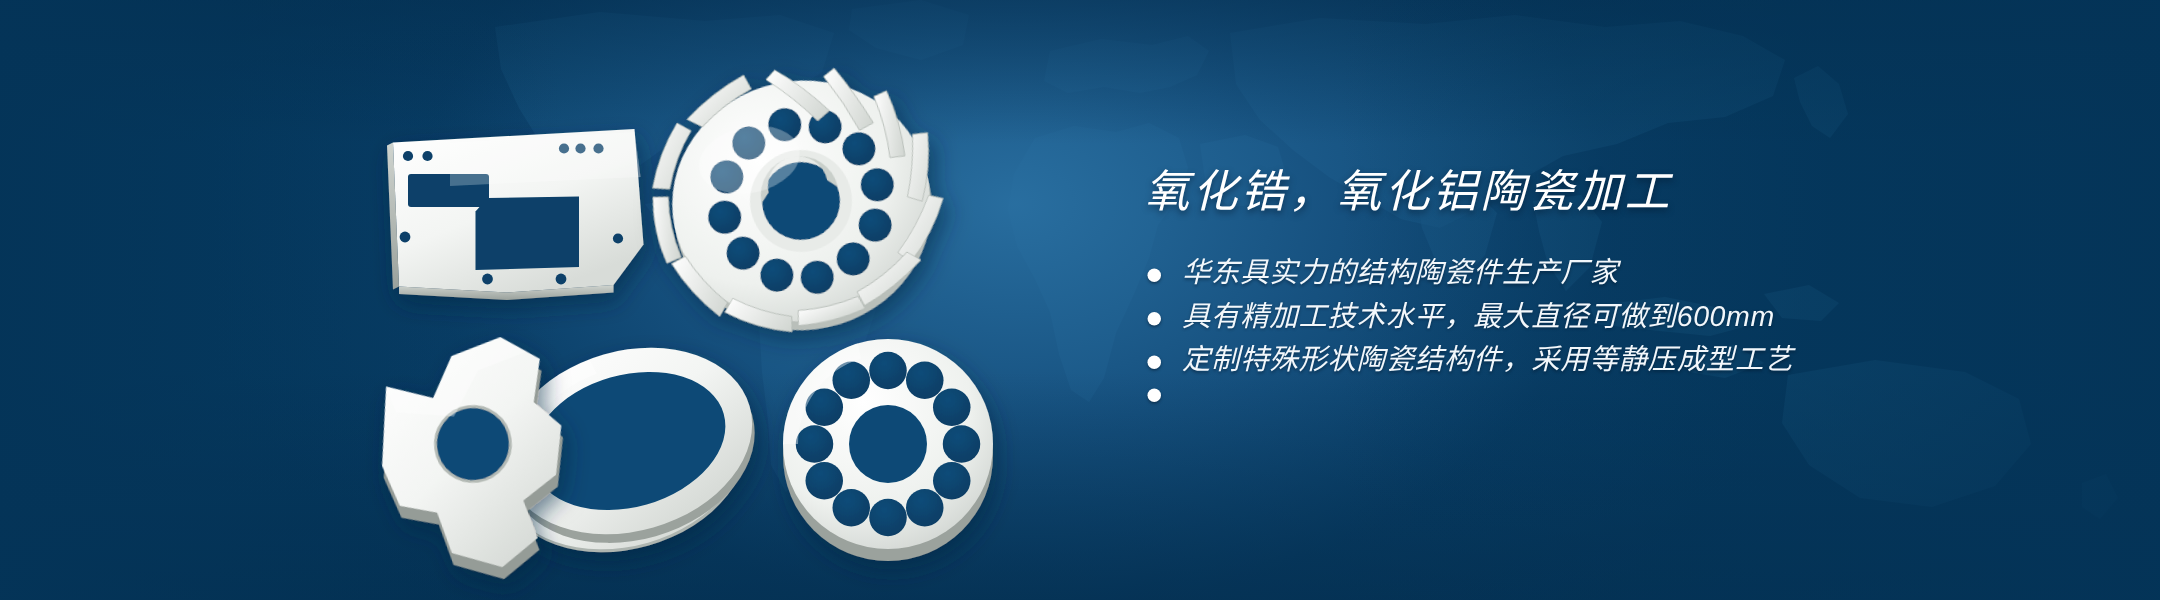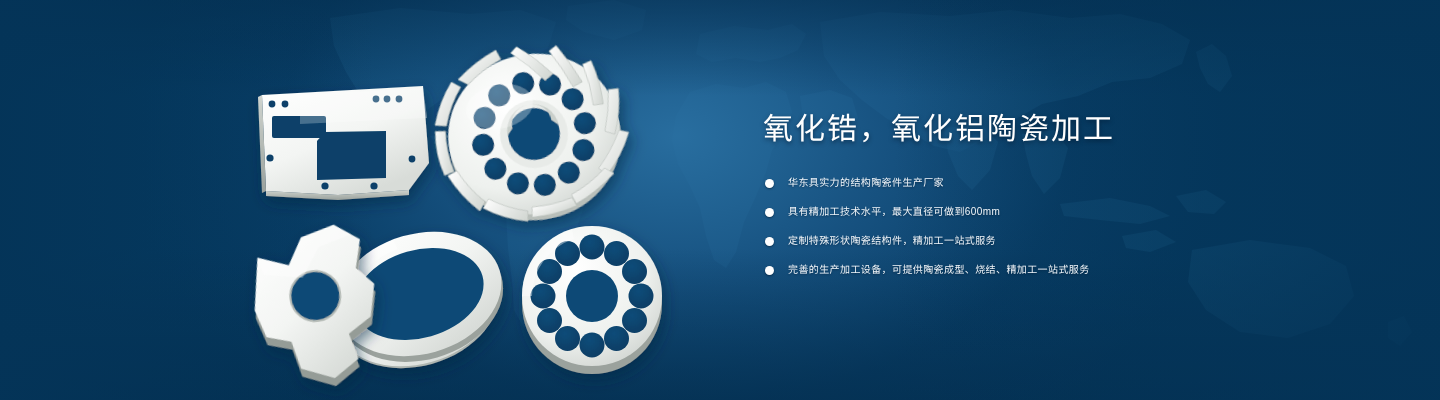--- a/index.html
+++ b/index.html
@@ -11,20 +11,21 @@
   body {
     font-family: "Liberation Sans", "DejaVu Sans", sans-serif;
   }
 
   .banner {
     position: relative;
     width: 1440px;
     height: 400px;
     overflow: hidden;
     background: #064572;
+    font-style: italic;
   }
 
   
   .bg-base {
     position: absolute;
     inset: 0;
     background: #05395f;
   }
   .bg-glow {
     position: absolute;
@@ -103,21 +104,21 @@
   .bullet-dot {
     flex: 0 0 auto;
     width: 9px;
     height: 9px;
     border-radius: 50%;
     background: #ffffff;
     margin-right: 14px;
     box-shadow: 0 1px 2px rgba(0,15,32,0.5);
   }
   .bullet-text {
-    font-size: 10px;
+    font-size: 19px;
     line-height: 22px;
     color: #f2f7fb;
     letter-spacing: 0.4px;
     text-shadow: 0 1px 2px rgba(0,18,36,0.45);
     white-space: nowrap;
   }
 </style>
 </head>
 <body>
 
@@ -325,22 +326,21 @@
       <li class="bullet">
         <span class="bullet-dot"></span>
         <span class="bullet-text">华东具实力的结构陶瓷件生产厂家</span>
       </li>
       <li class="bullet">
         <span class="bullet-dot"></span>
         <span class="bullet-text">具有精加工技术水平，最大直径可做到600mm</span>
       </li>
       <li class="bullet">
         <span class="bullet-dot"></span>
-        <span class="bullet-text">定制特殊形状陶瓷结构件，精加工一站式服务</span>
+        <span class="bullet-text">定制特殊形状陶瓷结构件，采用等静压成型工艺</span>
       </li>
       <li class="bullet">
         <span class="bullet-dot"></span>
-        <span class="bullet-text">完善的生产加工设备，可提供陶瓷成型、烧结、精加工一站式服务</span>
       </li>
     </ul>
   </div>
 
 </div>
 
 </body></html>

